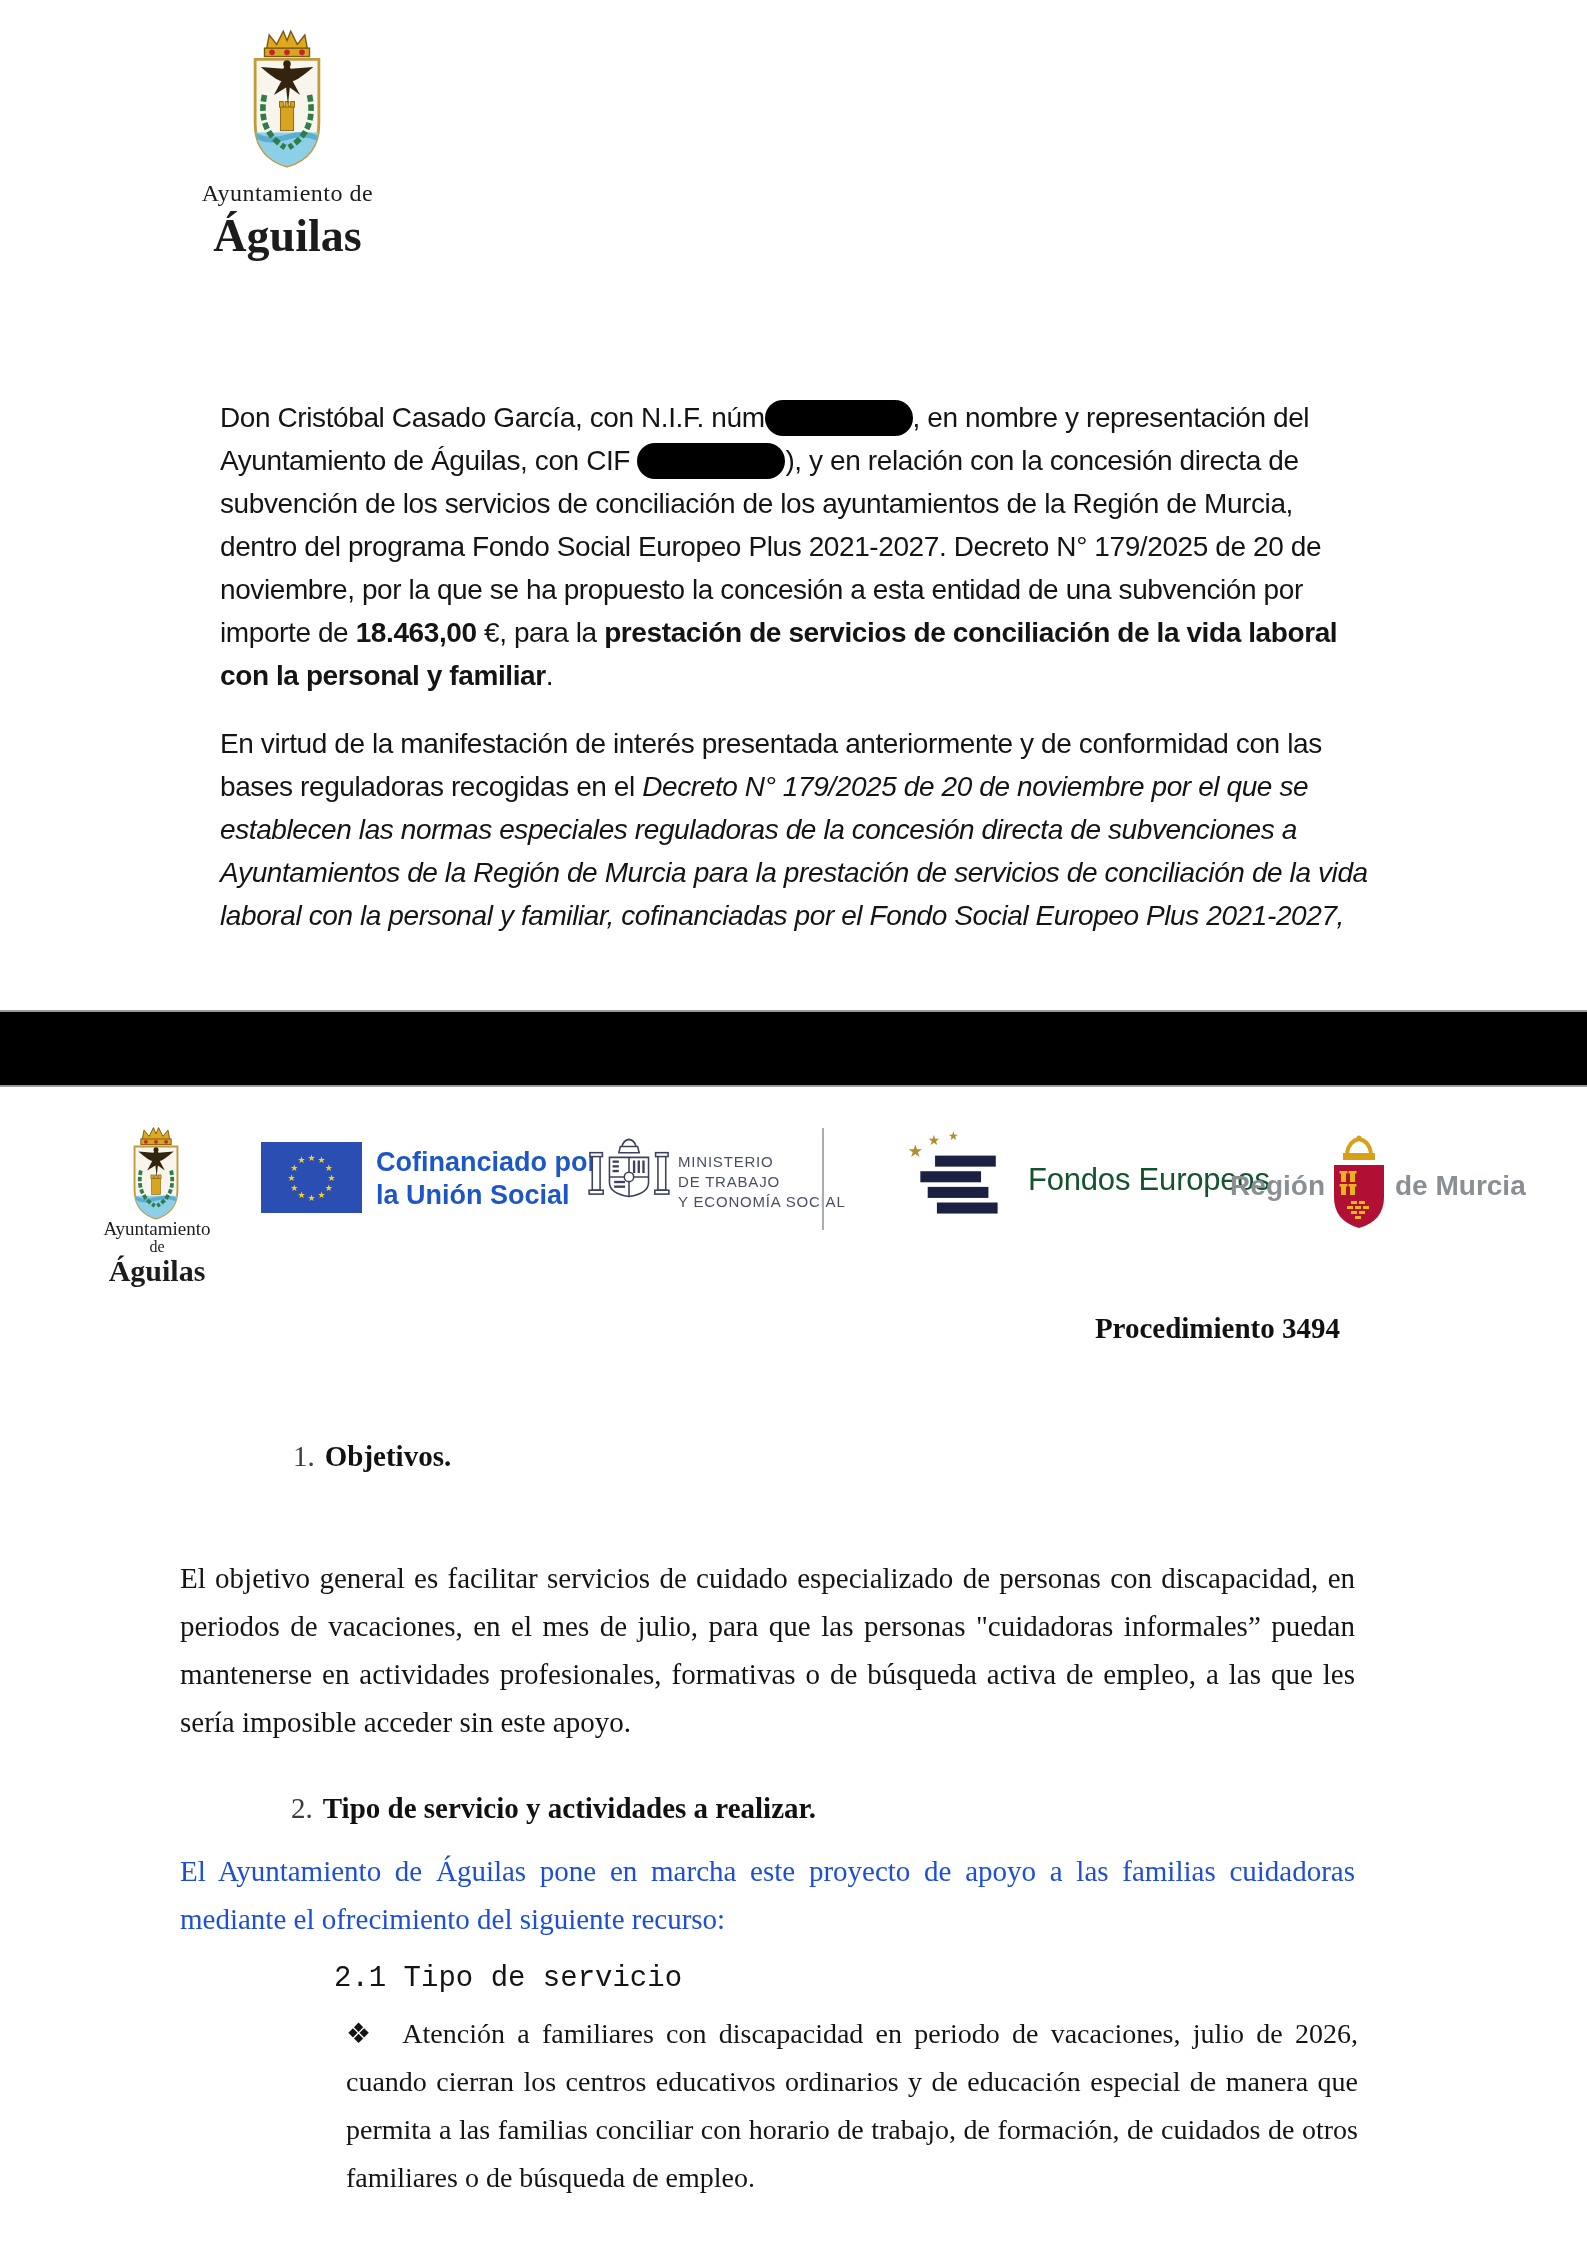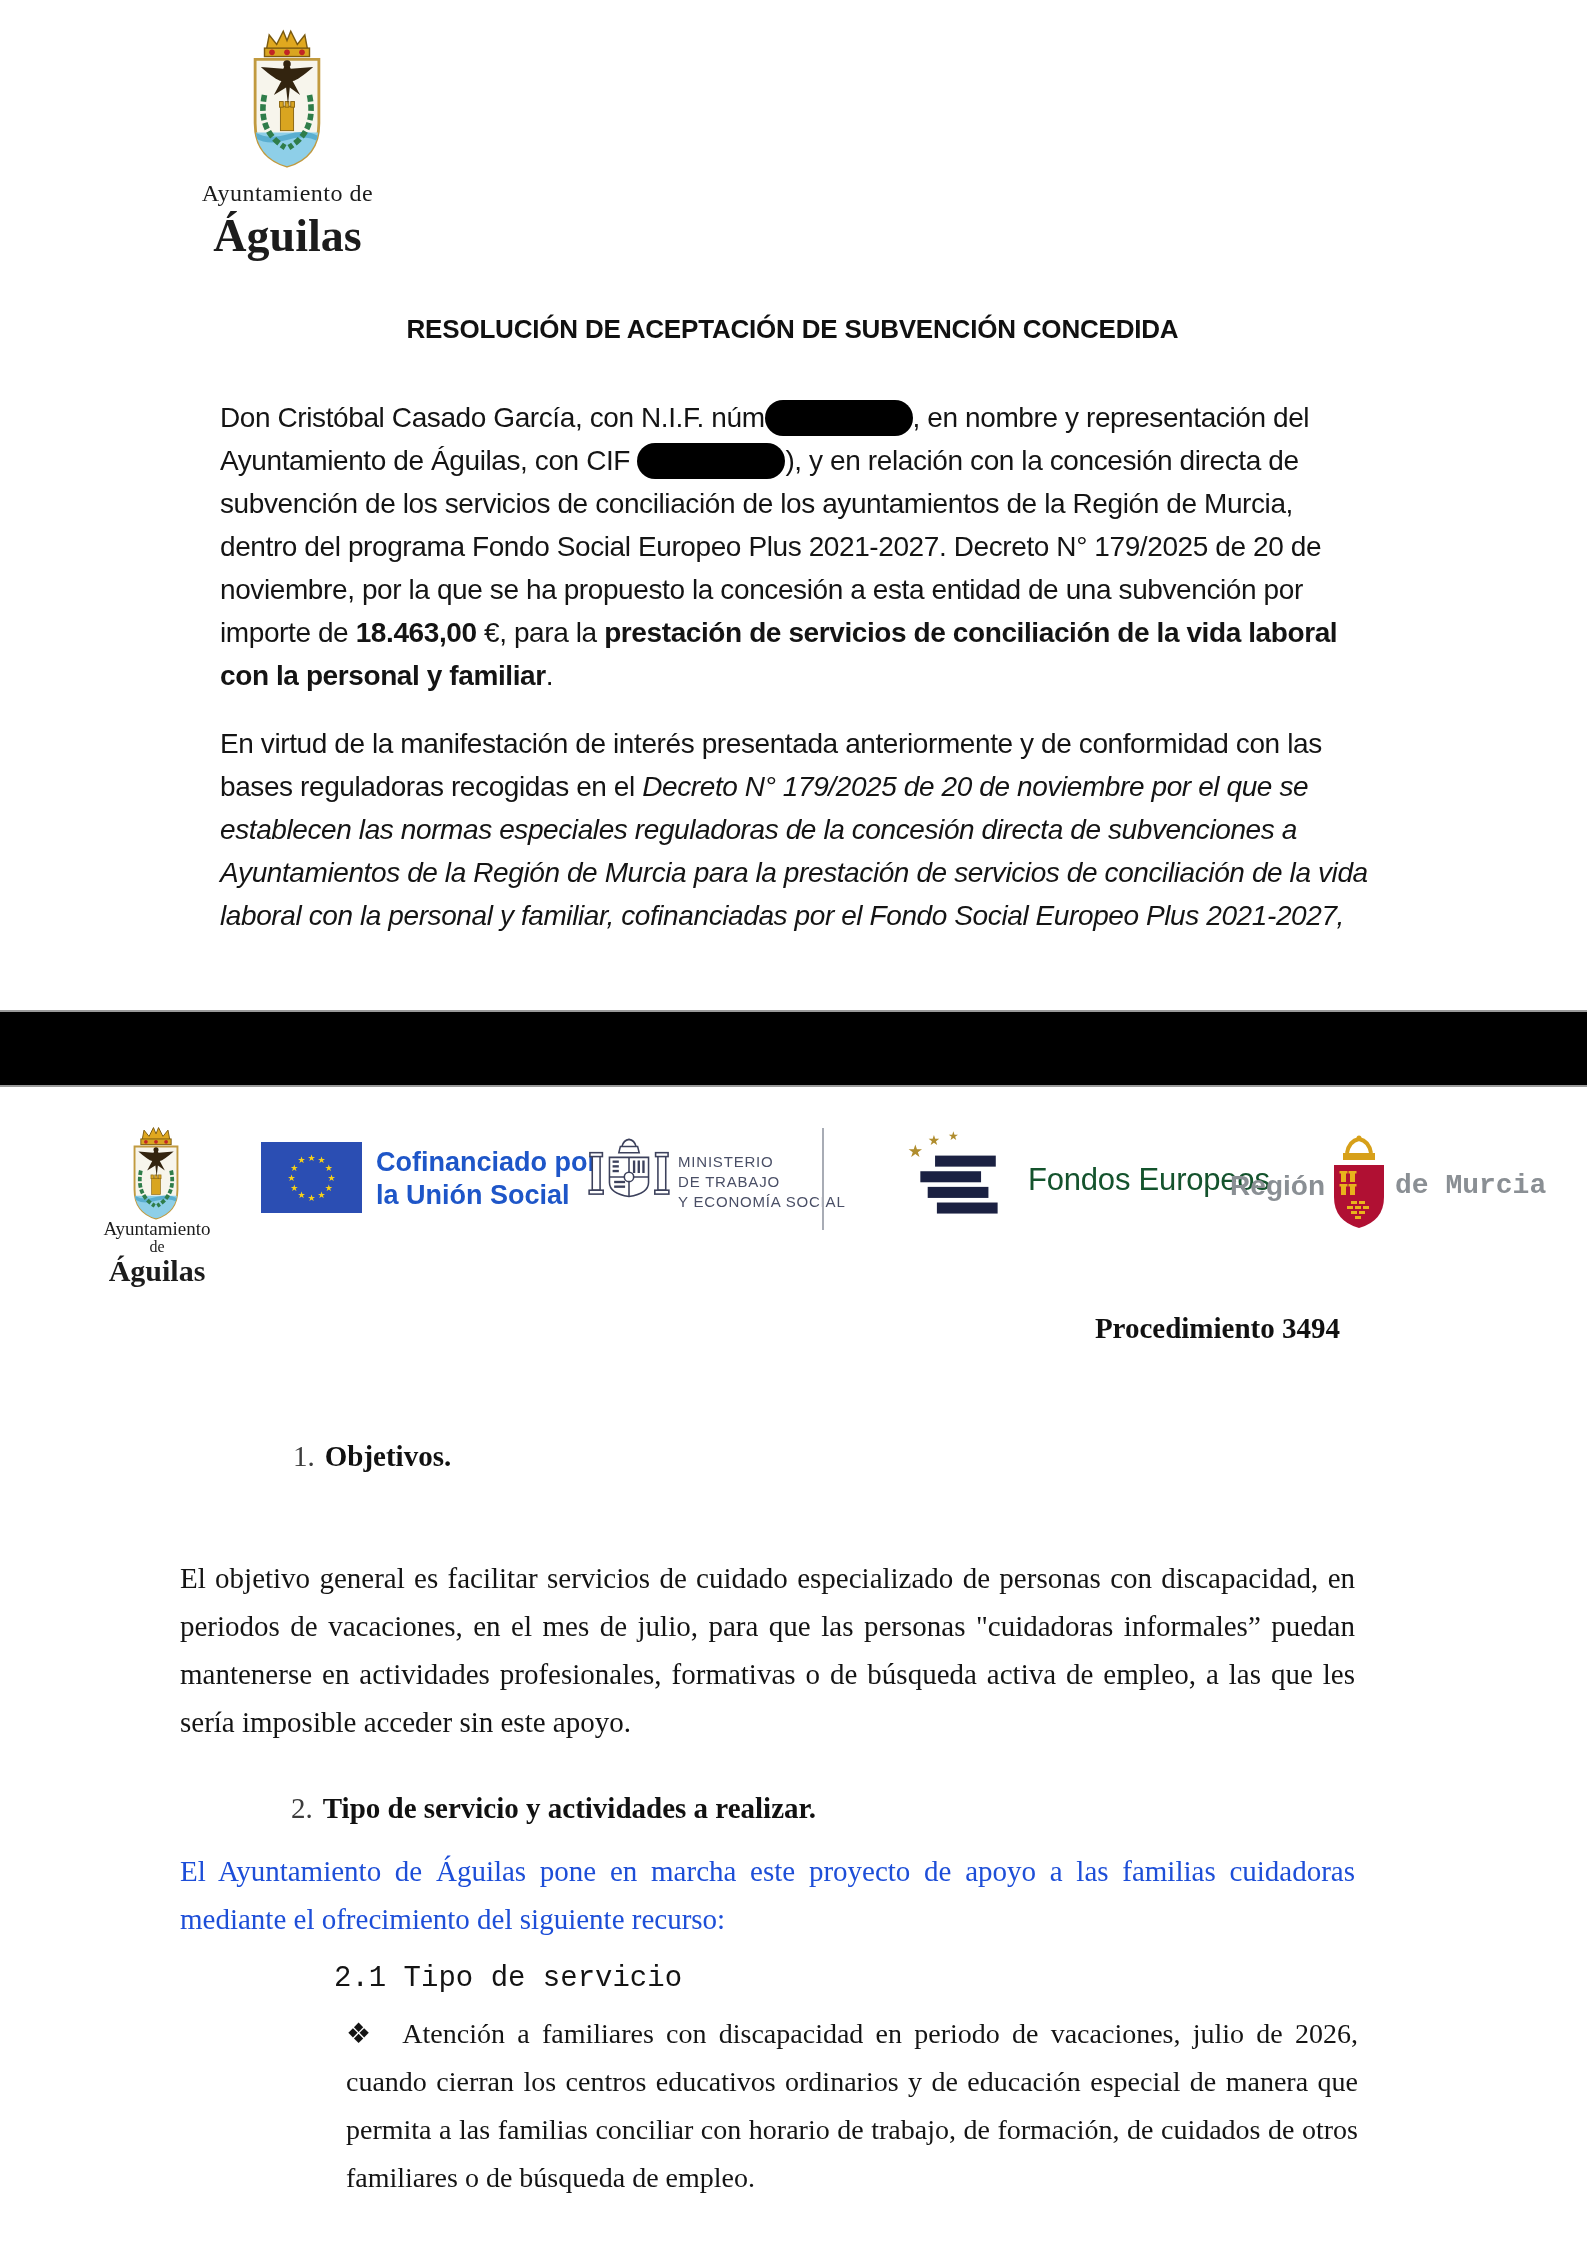--- a/index.html
+++ b/index.html
@@ -52,21 +52,21 @@
   .logo-divider { position:absolute; left:822px; top:1128px; width:2px; height:102px; background:#a8acb5; }
 
   .fondos-mark { position:absolute; left:900px; top:1128px; }
   .fondos-text { position:absolute; left:1016px; top:1162px; font-family:"Liberation Sans", sans-serif;
                  font-size:31px; color:#14532d; letter-spacing:-0.2px;margin-left:12px; }
 
   .murcia-left  { position:absolute; left:1190px; top:1170px; width:135px; text-align:right;
                   font-family:"Liberation Sans", sans-serif; font-size:28px; font-weight:600; color:#8a8f94; }
   .murcia-shield { position:absolute; left:1333px; top:1135px; }
   .murcia-right { position:absolute; left:1395px; top:1170px;
-                  font-family:Liberation Mono, monospace; font-size:28px; font-weight:600; color:#8a8f94; }
+                  font-family:Liberation Sans, sans-serif; font-size:28px; font-weight:600; color:#8a8f94; }
 
   
   .proc  { position:absolute; left:180px; top:1312px; width:1160px; text-align:right;
            font-family:"Liberation Serif", serif; font-weight:700; font-size:29px; color:#111; }
   .anexo { position:absolute; left:180px; top:1368px; width:1175px; text-align:center;
            font-family:"Liberation Serif", serif; font-weight:700; font-size:29px; color:#111; }
 
   .h-num { font-weight:400; color:#3d3d3d; margin-right:10px; }
   .h1 { position:absolute; left:293px; top:1440px; font-family:"Liberation Serif", serif;
         font-size:29px; color:#111; }
@@ -111,21 +111,20 @@
       <rect x="54" y="87" width="4" height="6" fill="#d9a520" stroke="#8a6510"></rect>
       <path d="M50,44 L54,52 L78,50 Q62,64 56,65 L64,80 L53,72 L51,90 L49,72 L36,80 L44,65 Q38,64 22,50 L46,52 Z" fill="#33240f"></path>
       <circle cx="50" cy="47" r="4" fill="#33240f"></circle>
     </svg>
   </div>
   <div class="logo-text1">
     <div class="l1">Ayuntamiento de</div>
     <div class="l2">Águilas</div>
   </div>
 
-  <div class="title1">RESOLUCIÓN DE ACEPTACIÓN DE SUBVENCIÓN CONCEDIDA</div>
 
   <div class="p1">
     <span>Don Cristóbal Casado García, con N.I.F. núm</span><span class="redact"></span><span>, en nombre y representación del Ayuntamiento de Águilas, con CIF </span><span class="redact"></span><span>), y en relación con la concesión directa de subvención de los servicios de conciliación de los ayuntamientos de la Región de Murcia, dentro del programa Fondo Social Europeo Plus 2021-2027. Decreto N° 179/2025 de 20 de noviembre, por la que se ha propuesto la concesión a esta entidad de una subvención por importe de </span><b>18.463,00</b><span> €, para la </span><b>prestación de servicios de conciliación de la vida laboral con la personal y familiar</b><span>.</span>
   </div>
 
   <div class="p2">
     <span>En virtud de la manifestación de interés presentada anteriormente y de conformidad con las bases reguladoras recogidas en el </span><i>Decreto N° 179/2025 de 20 de noviembre por el que se establecen las normas especiales reguladoras de la concesión directa de subvenciones a Ayuntamientos de la Región de Murcia para la prestación de servicios de conciliación de la vida laboral con la personal y familiar, cofinanciadas por el Fondo Social Europeo Plus 2021-2027,</i>
   </div>
 
   <div class="black-bar"></div>

